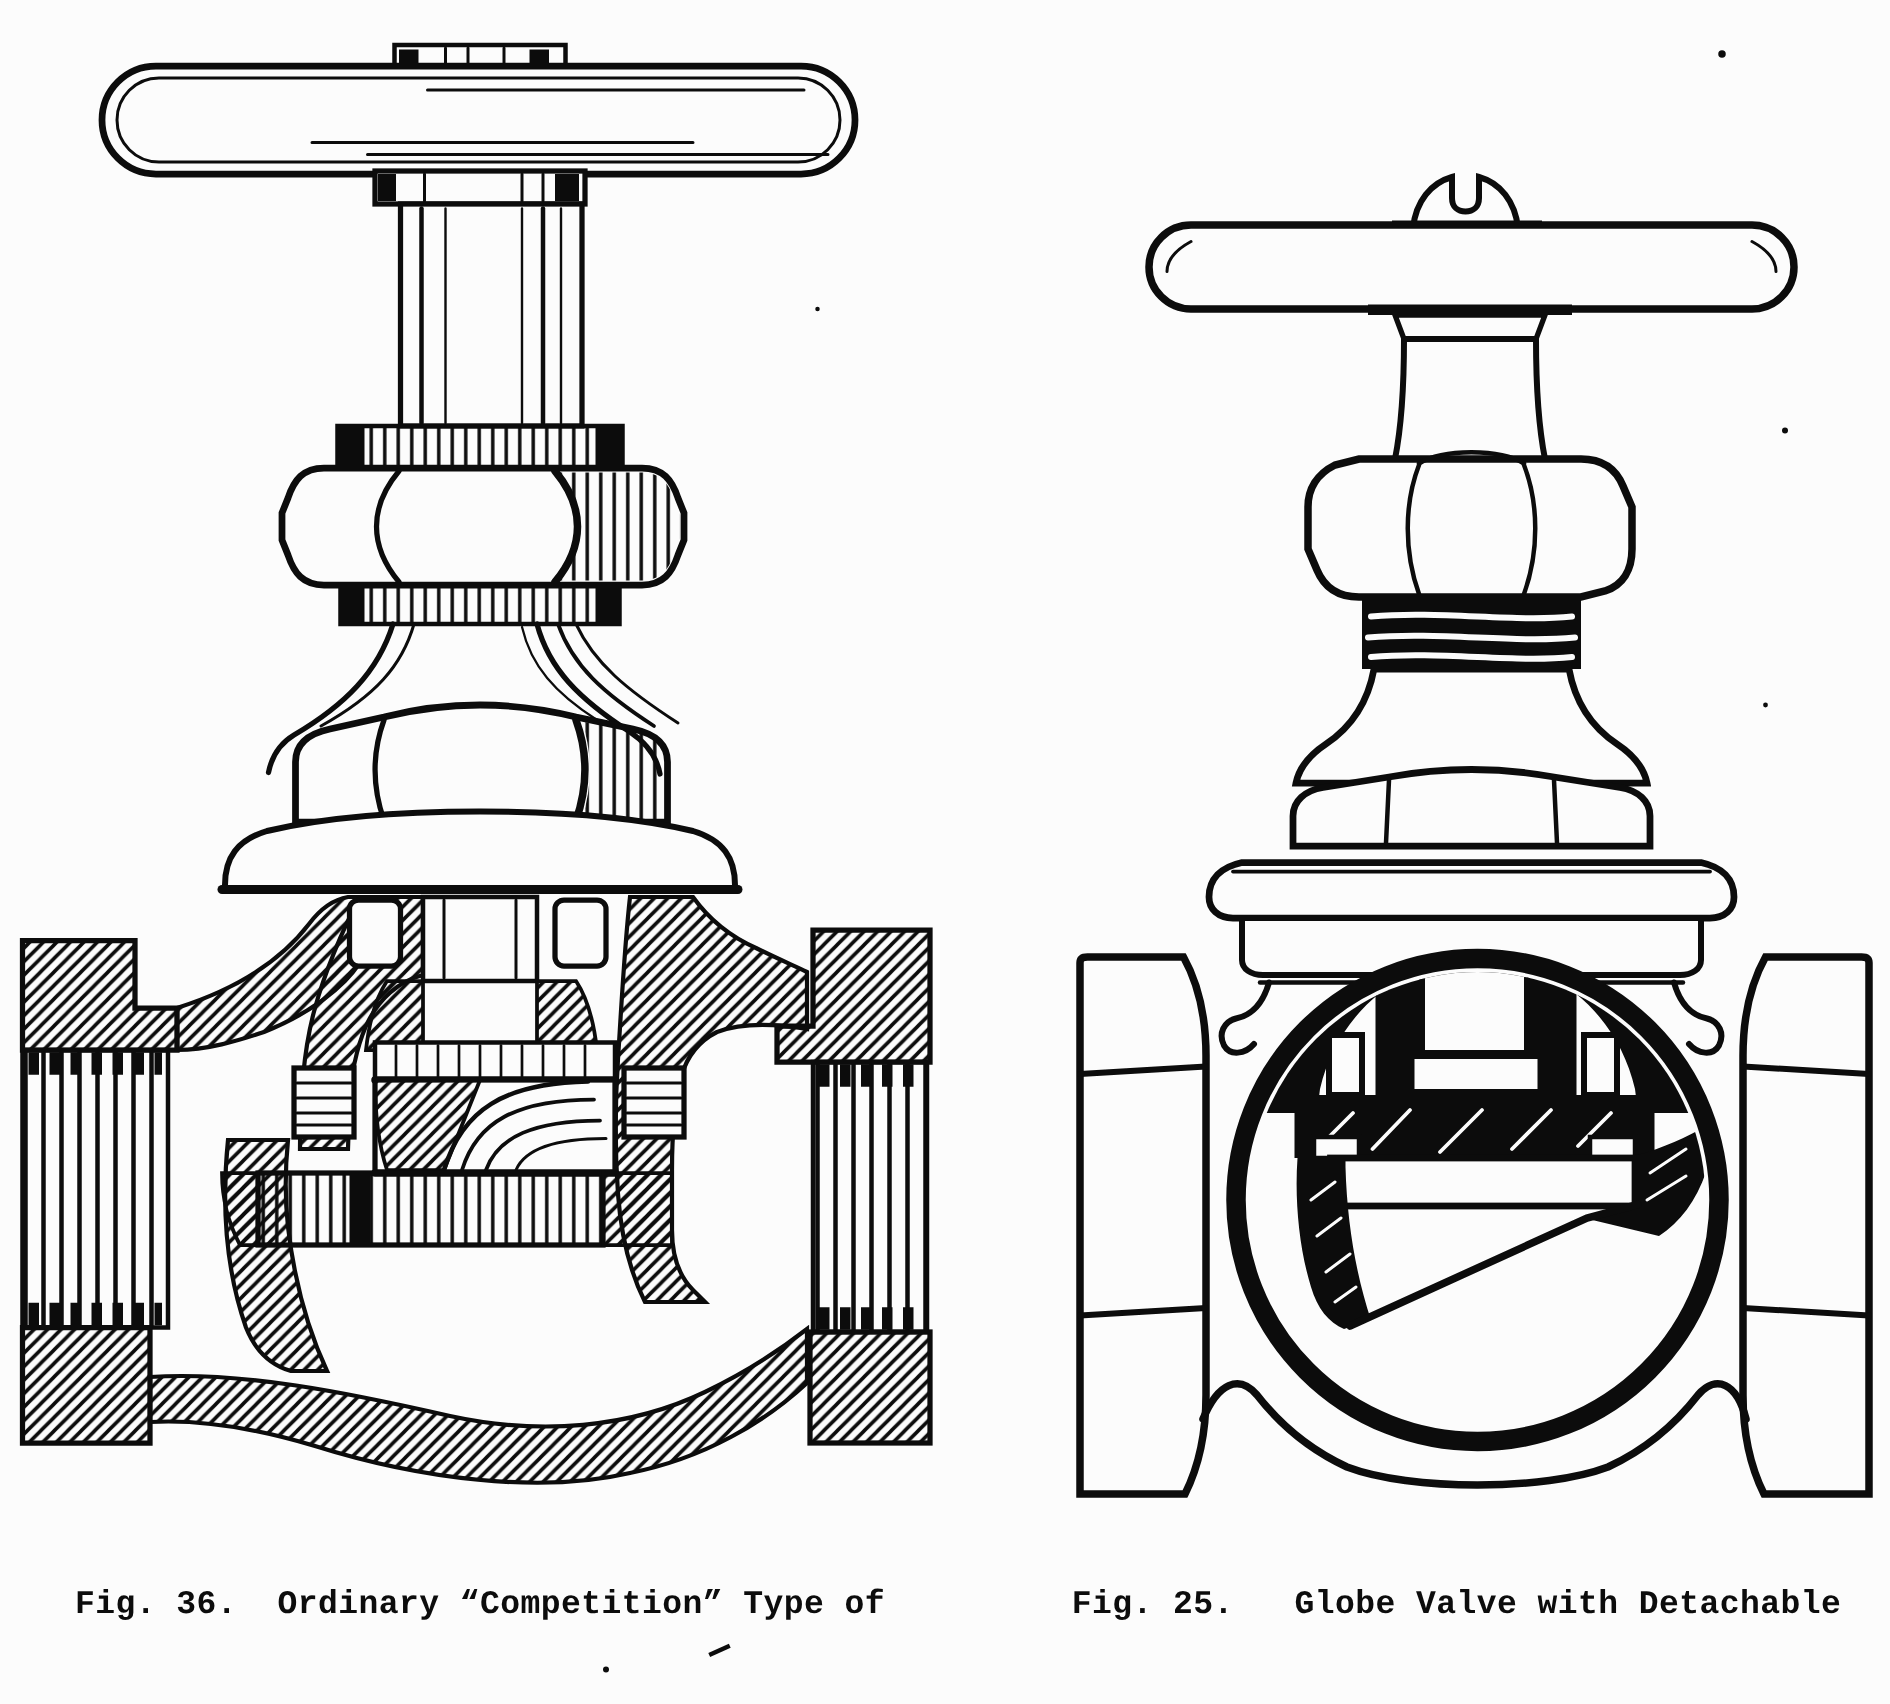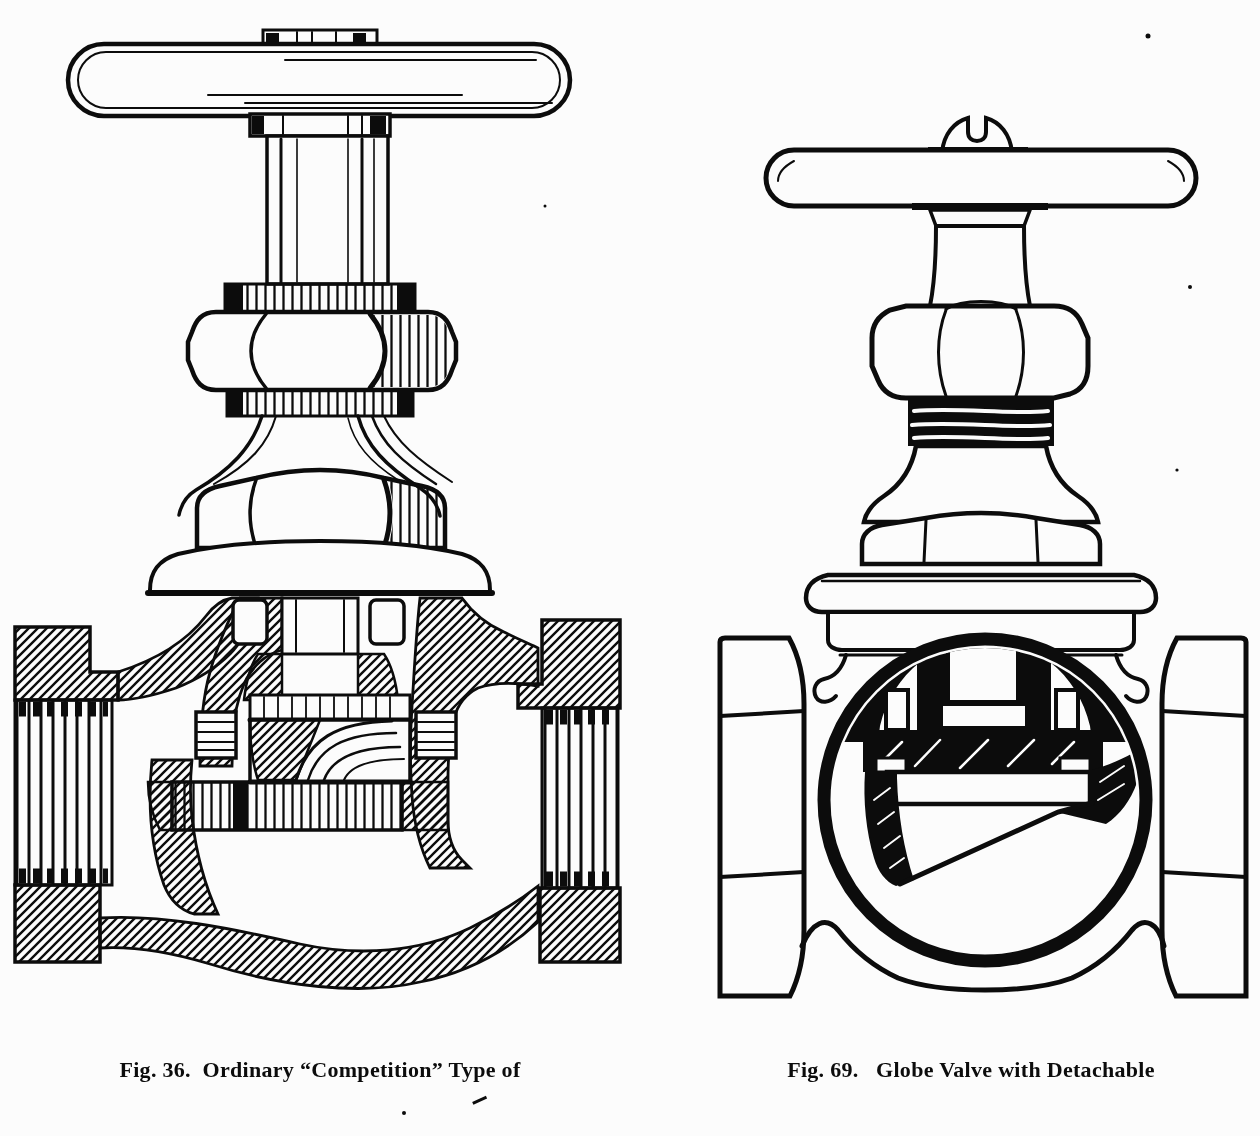--- a/index.html
+++ b/index.html
@@ -1,19 +1,19 @@
 <!DOCTYPE html>
 <html style="--ink: #0c0c0c; --paper: #fcfcfc;"><head>
 <meta charset="utf-8">
 <style>
   :root { --ink:#0c0c0c; --paper:#fcfcfc; }
   * { margin:0; padding:0; box-sizing:border-box; }
   html,body { width:1260px; height:1136px; background:var(--paper); overflow:hidden; }
   .page { position:relative; width:1135px; height:1136px; background:var(--paper);
-          font-family:Liberation Serif, serif; }
+          font-family:Liberation Mono, monospace; }
   svg.art { position:absolute; left:0; top:0; }
   .caption { position:absolute; color:var(--ink); font-weight:bold;
              font-size:22px; line-height:26px; text-align:center; white-space:pre-wrap;
              letter-spacing:0.3px; }
   .caption-left  { left:14px;  top:1005px; width:612px; }
   .caption-right { left:688px; top:1005px; width:566px; }
 </style>
 </head>
 <body>
 
@@ -274,19 +274,19 @@
     <circle cx="545" cy="206" r="1.5"></circle>
   </g>
 </svg>
 
 <div class="caption caption-left">
   <div>Fig. 36.  Ordinary “Competition” Type of</div>
   <div>Globe Valve.</div>
 </div>
 
 <div class="caption caption-right">
-  <div>Fig. 69.   Globe Valve with Detachable</div>
+  <div>Fig. 25.   Globe Valve with Detachable</div>
   <div>Cap and  Removable Interior  Disc</div>
   
   
 </div>
 
 </div>
 
 </body></html>

